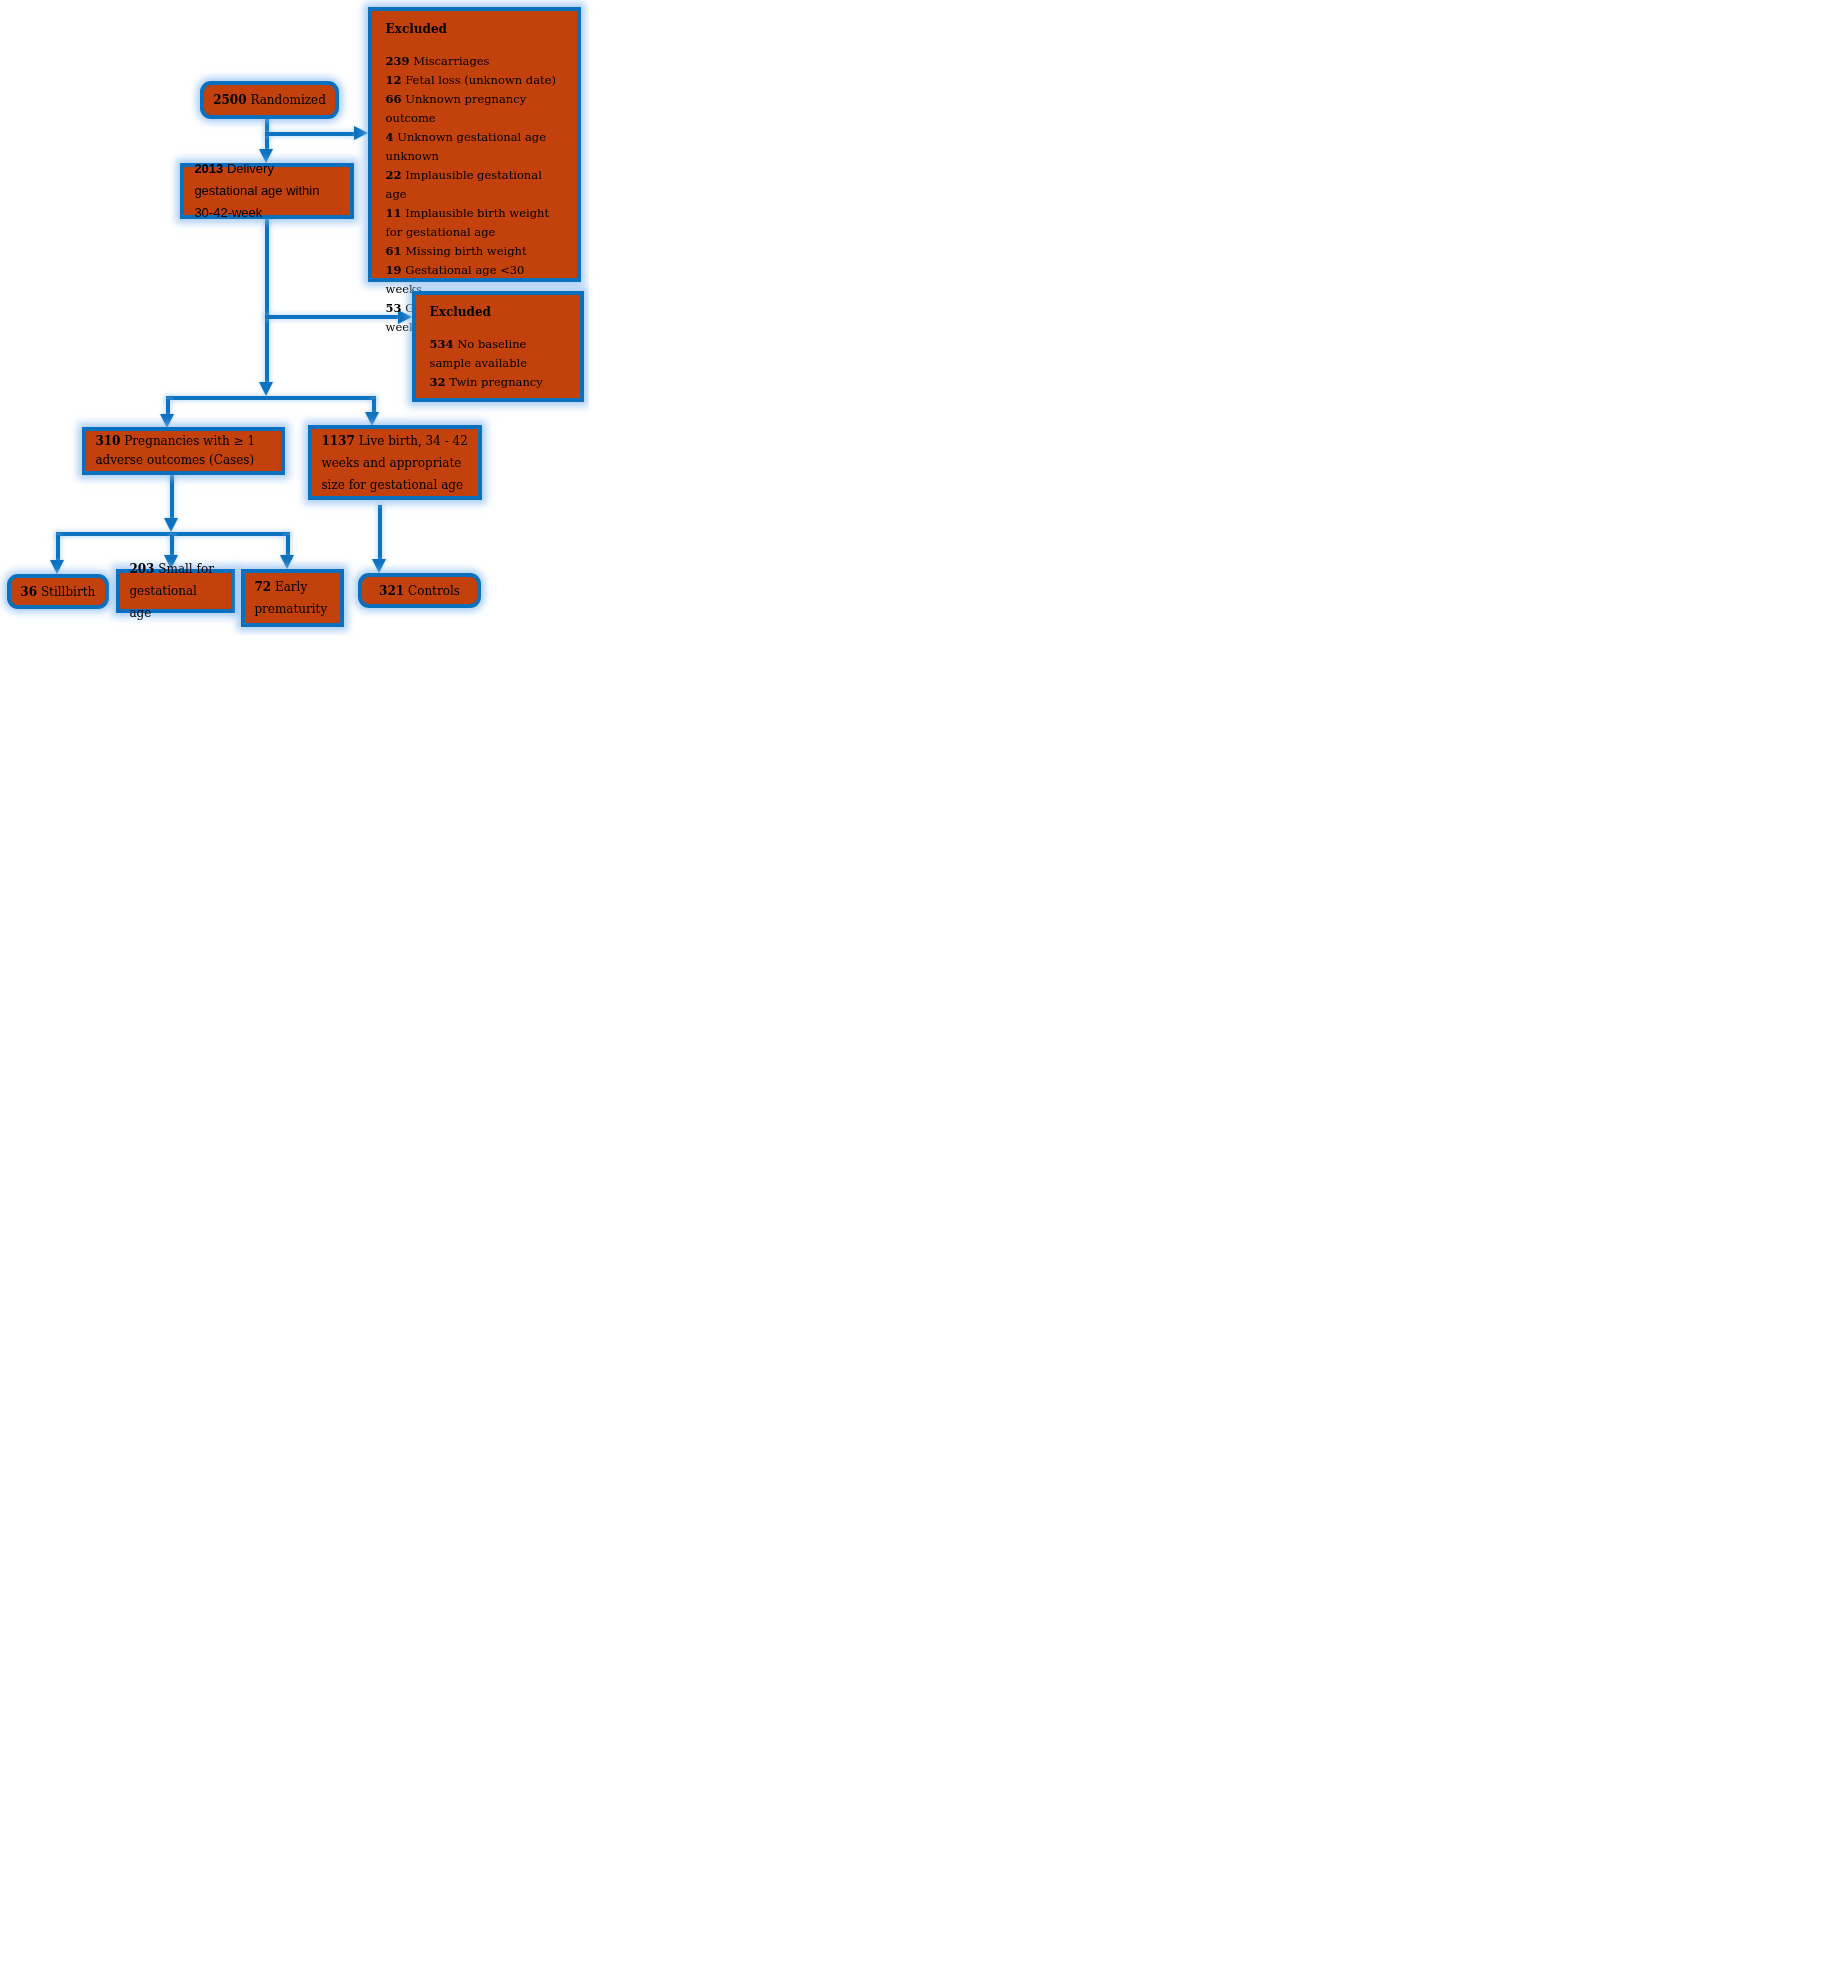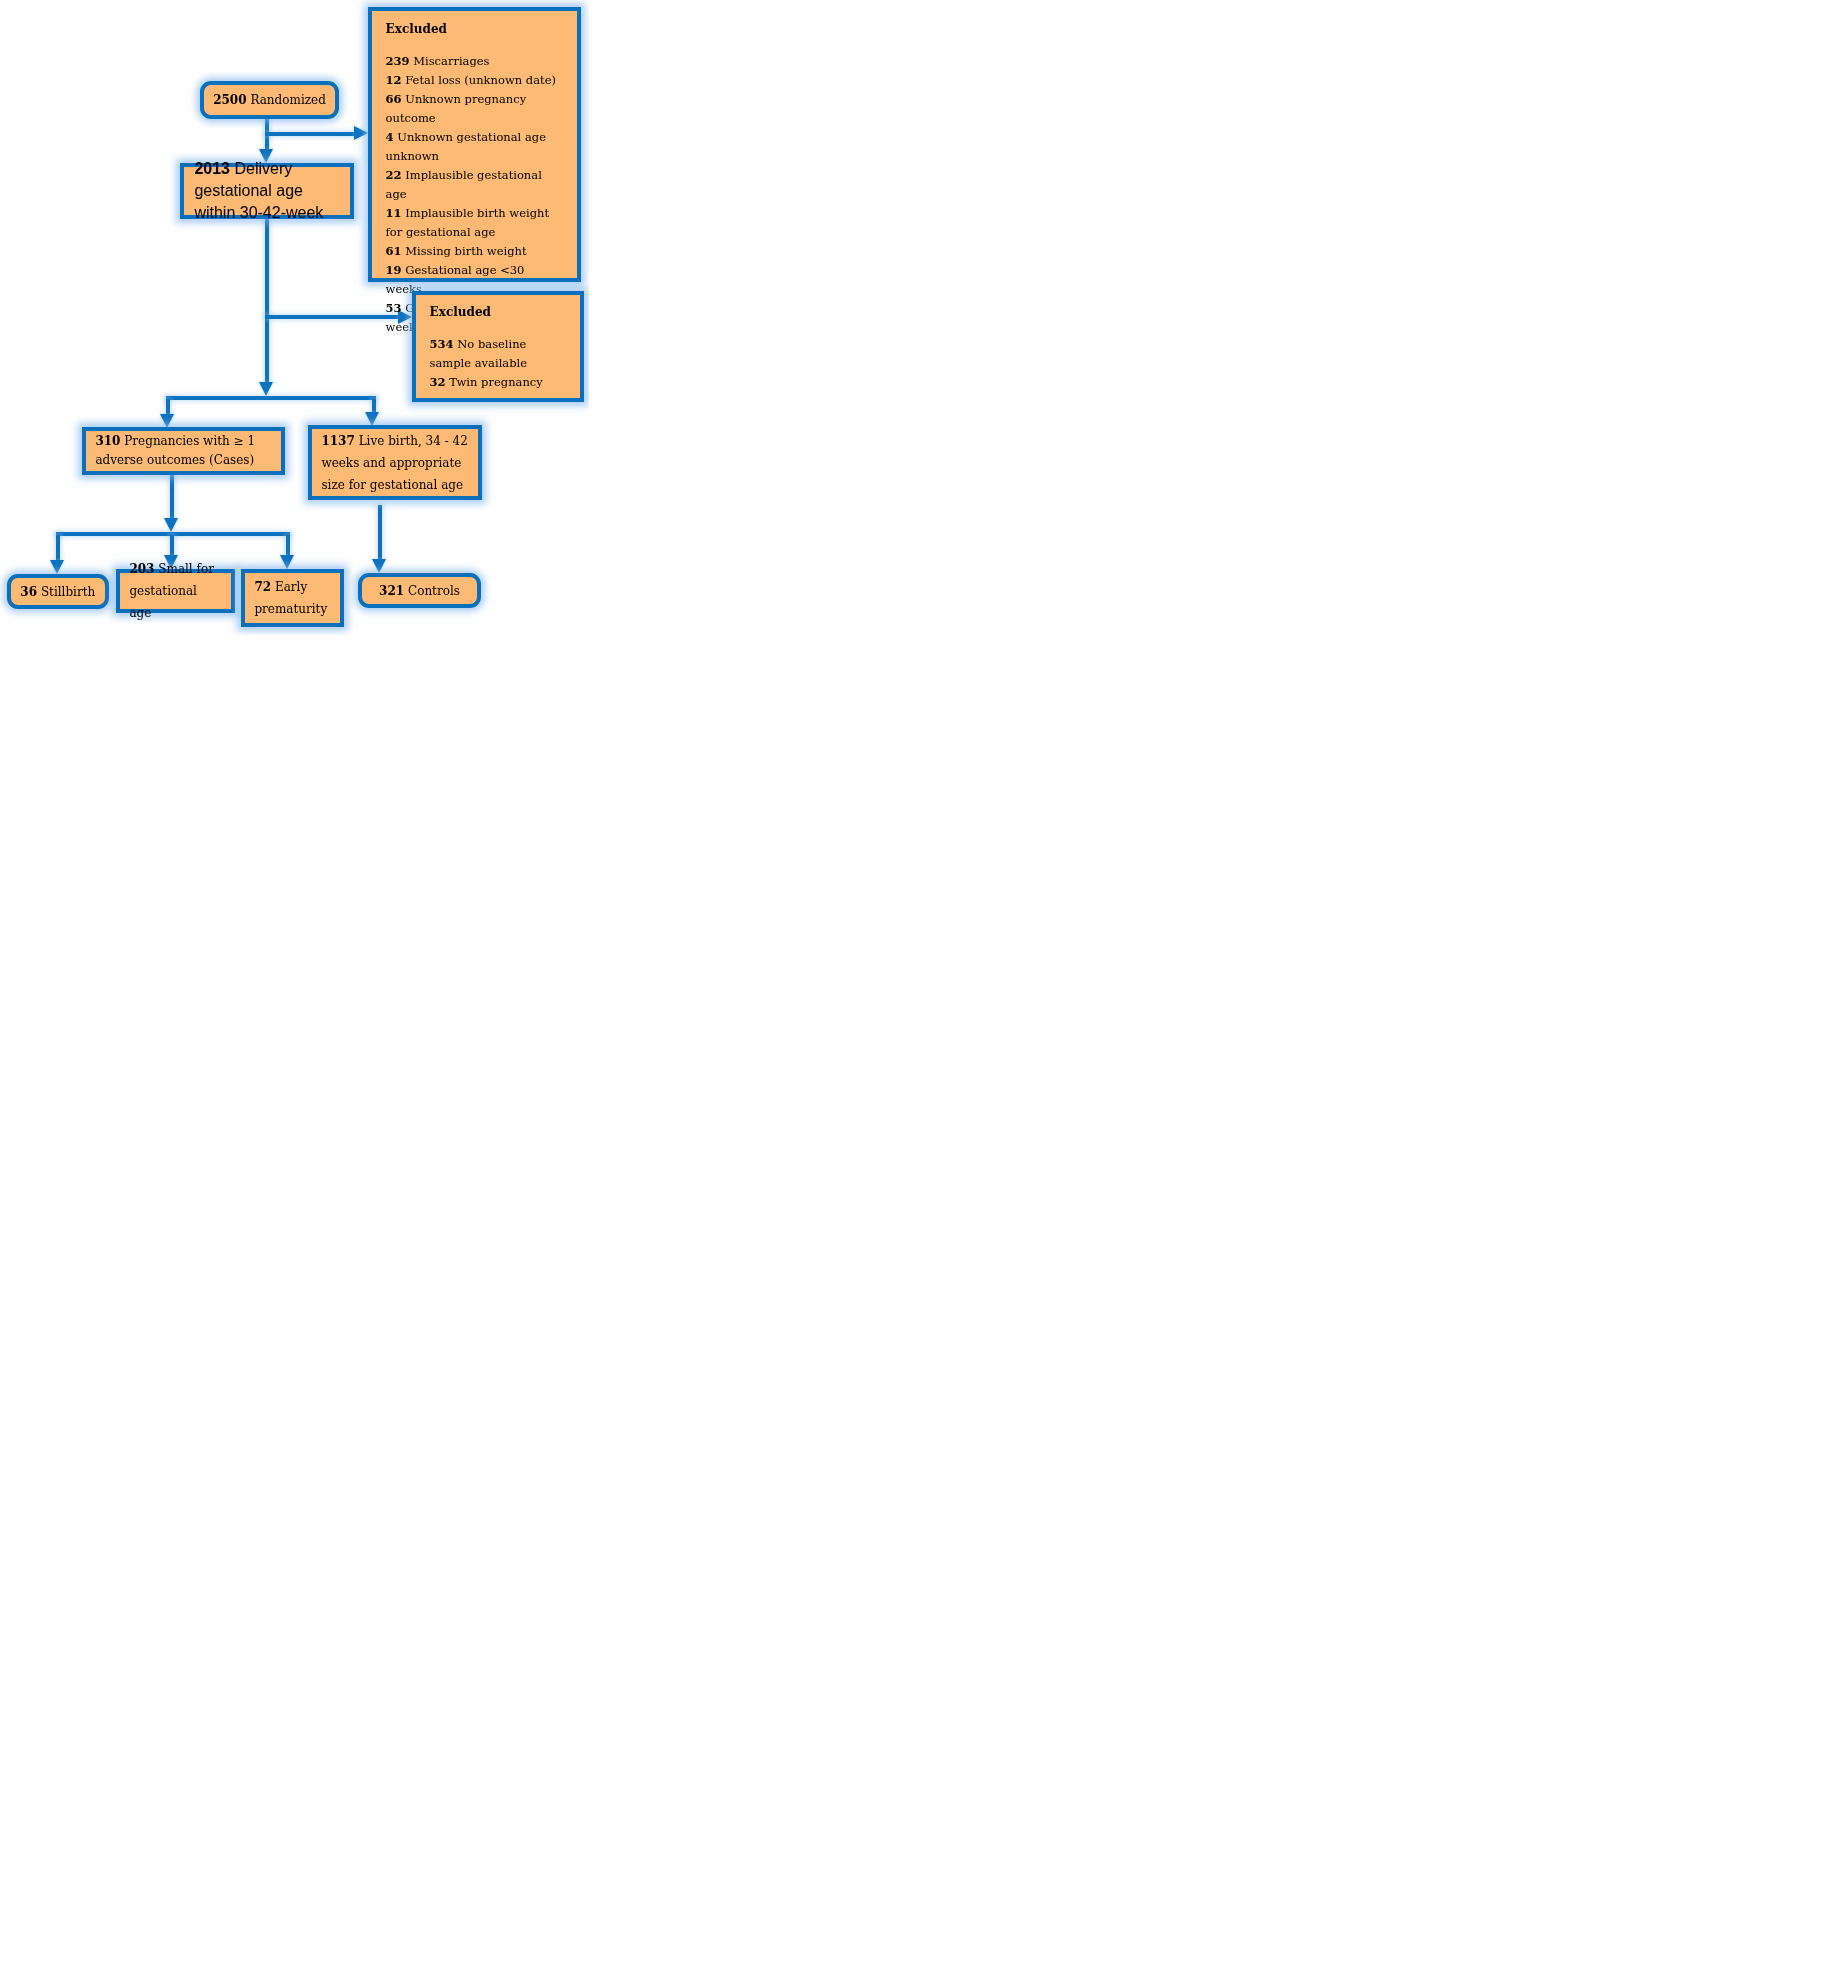--- a/index.html
+++ b/index.html
@@ -7,21 +7,21 @@
     position:relative;
     width:589px;height:635px;
     background:#ffffff;
     font-family:"DejaVu Serif", serif;
     color:#000;
     overflow:hidden;
   }
   .box{
     position:absolute;
     box-sizing:border-box;
-    background:#fdba74;
+    background:#c2410c;
     border:4.2px solid #0a70bd;
     box-shadow:0 0 7.3px 3.6px rgba(126,180,238,0.65);
     color:#000;
   }
   .serif{font-family:"DejaVu Serif", serif;}
   .sans{font-family:"Liberation Sans", sans-serif;}
   .num{font-weight:bold;}
   .center-line{
     display:flex;align-items:center;justify-content:center;
     text-align:center;
@@ -102,21 +102,21 @@
       <div><span class="num">66</span> <span>Unknown pregnancy outcome</span></div>
       <div><span class="num">4</span> <span>Unknown gestational age unknown</span></div>
       <div><span class="num">22</span> <span>Implausible gestational age</span></div>
       <div><span class="num">11</span> <span>Implausible birth weight for gestational age</span></div>
       <div><span class="num">61</span> <span>Missing birth weight</span></div>
       <div><span class="num">19</span> <span>Gestational age &lt;30 weeks</span></div>
       <div><span class="num">53</span> <span>Gestational age &gt;42 weeks</span></div>
     </div>
   </div>
 
-  <div class="box sans vcenter" style="left:180px;top:163px;width:174px;height:56px;padding:0 10.4px;font-size:16px;line-height:22px;">
+  <div class="box sans vcenter" style="left:180px;top:163px;width:174px;height:56px;padding:0 10.4px;font-size:13px;line-height:22px;">
     <div>
       <span class="num">2013</span>
       <span>Delivery gestational age within 30-42-week</span>
     </div>
   </div>
 
   <div class="box serif" style="left:412px;top:291px;width:172px;height:111px;padding:9.4px 13.6px;">
     <div class="excl-title">Excluded</div>
     <div style="height:12.5px;"></div>
     <div class="excl-items">

